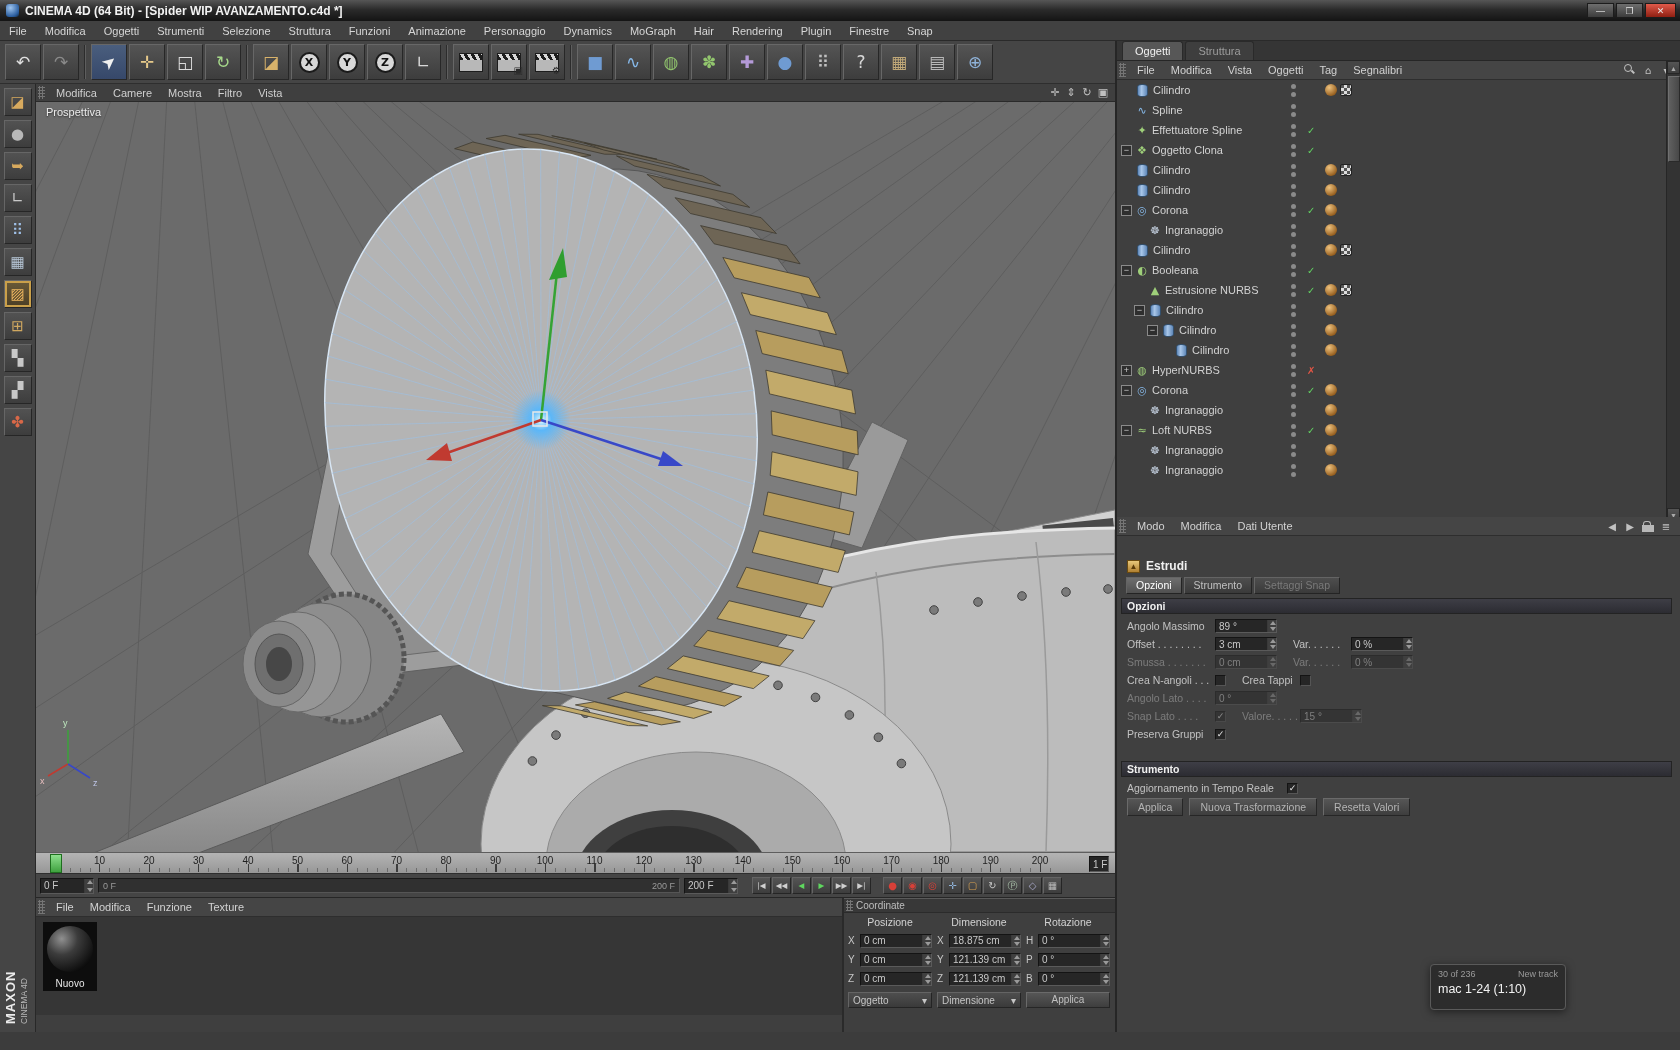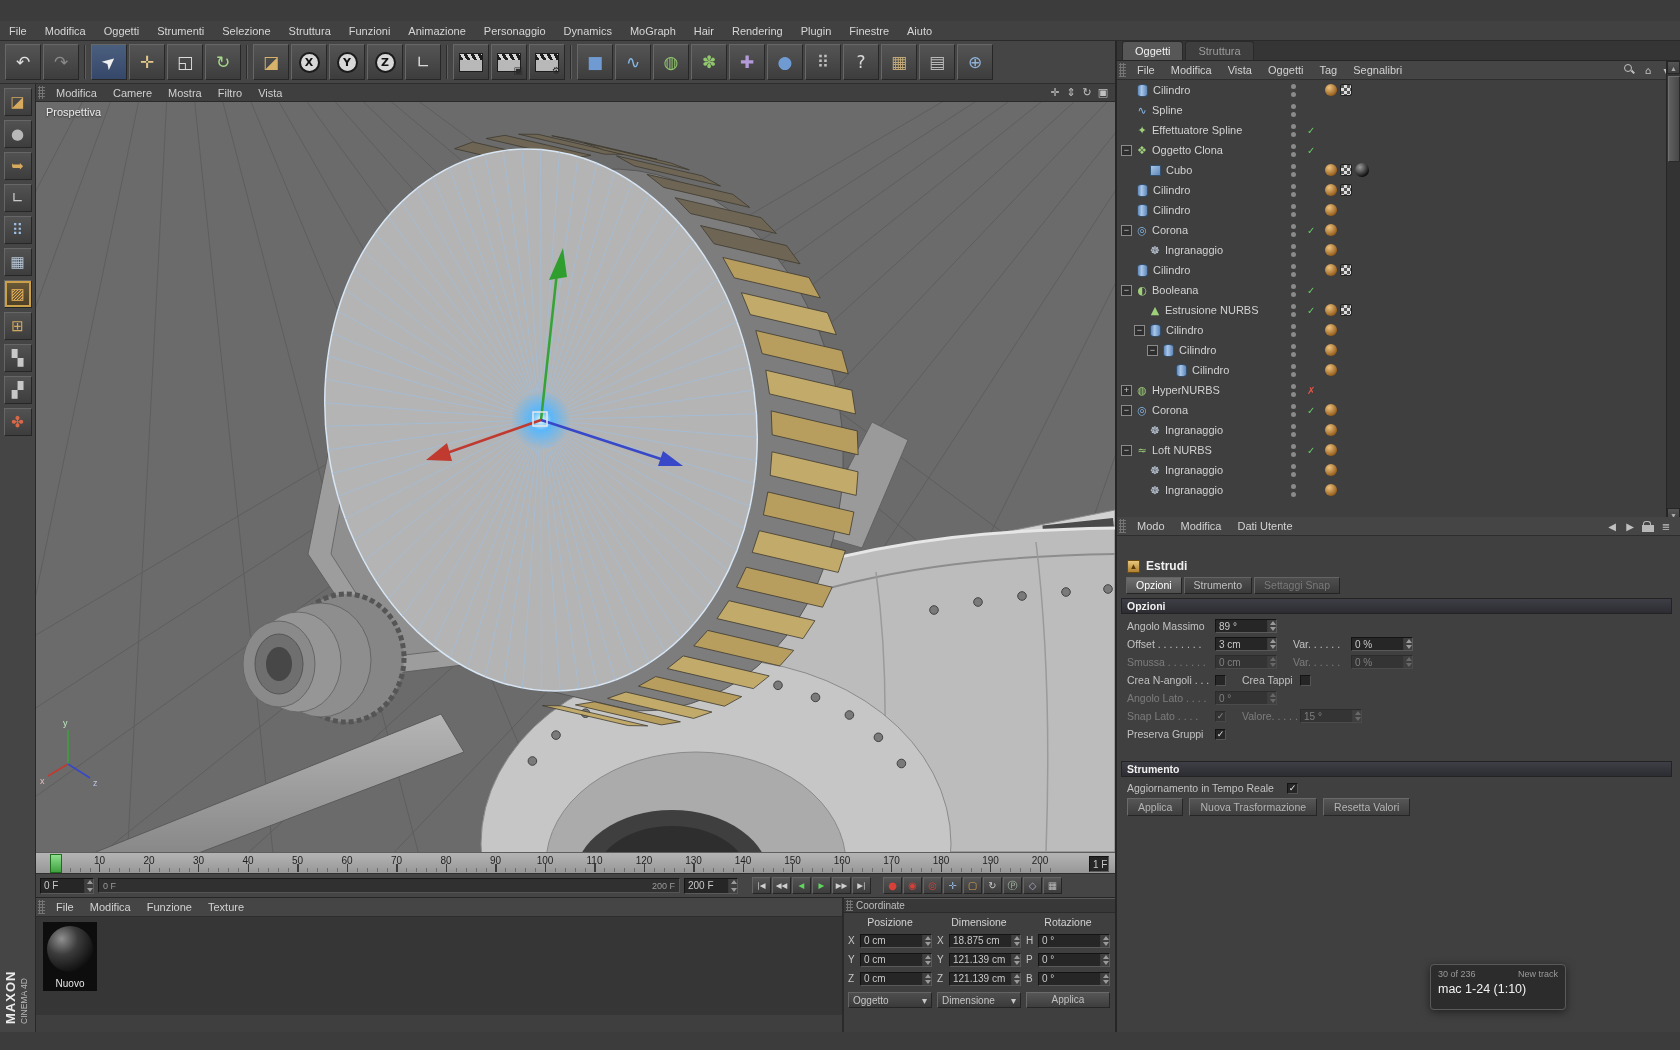--- a/index.html
+++ b/index.html
@@ -154,38 +154,47 @@
 .statusbar .txt{margin-left:4px}
 .ttip{left:1430px;top:964px;width:136px;height:46px;background:rgba(44,44,44,.96);border:1px solid #5a5a5a;border-radius:4px;padding:4px 7px;box-shadow:0 2px 8px rgba(0,0,0,.5);z-index:50}
 .trow{display:flex;justify-content:space-between;font-size:9px;color:#9a9a9a}
 .tmain{font-size:12.5px;color:#f2f2f2;margin-top:3px}
 </style>
 </head>
 <body>
 
 <div class="app">
 
+  <div class="titlebar abs">
+    <span class="appicon"></span>
+    <span class="wtitle">CINEMA 4D (64 Bit) - [Spider WIP AVANZAMENTO.c4d *]</span>
+    <span class="winbtns">
+      <span class="winbtn">—</span>
+      <span class="winbtn">❐</span>
+      <span class="winbtn close">✕</span>
+    </span>
+  </div>
 
   <div id="menubar" class="menubar abs">
       <span class="mi">File</span>
       <span class="mi">Modifica</span>
       <span class="mi">Oggetti</span>
       <span class="mi">Strumenti</span>
       <span class="mi">Selezione</span>
       <span class="mi">Struttura</span>
       <span class="mi">Funzioni</span>
       <span class="mi">Animazione</span>
       <span class="mi">Personaggio</span>
       <span class="mi">Dynamics</span>
       <span class="mi">MoGraph</span>
       <span class="mi">Hair</span>
       <span class="mi">Rendering</span>
       <span class="mi">Plugin</span>
       <span class="mi">Finestre</span>
-      <span class="mi">Aiuto</span>
+      <span class="mi">Snap</span>
     </div>
   <div id="toolbar" class="toolbar abs">
       <span class="tbtn">
         <span class="tglyph" style="color: rgb(224, 224, 224);">↶</span>
       </span>
       <span class="tbtn">
         <span class="tglyph" style="color: rgb(138, 138, 138);">↷</span>
       </span>
       <span class="tsep"></span>
       <span class="tbtn" style="background: linear-gradient(rgb(74, 94, 126), rgb(54, 72, 106));">
@@ -796,35 +805,20 @@
           <span class="oi" style="color: rgb(159, 208, 122);">❖</span>
           <span class="om-name">Oggetto Clona</span>
           <span class="om-dots">
             <i></i>
             <i></i>
           </span>
           <span class="om-state on">✓</span>
           <span class="om-tags"></span>
         </div>
         <div class="om-row">
-          <span class="om-ind" style="width: 15px;"></span>
-          <span class="om-exp sp">·</span>
-          <span class="oi oi-cube"></span>
-          <span class="om-name">Cubo</span>
-          <span class="om-dots">
-            <i></i>
-            <i></i>
-          </span>
-          <span class="om-tags">
-            <span class="tag tag-phong"></span>
-            <span class="tag tag-texture"></span>
-            <span class="tag tag-material"></span>
-          </span>
-        </div>
-        <div class="om-row">
           <span class="om-ind" style="width: 2px;"></span>
           <span class="om-exp sp">·</span>
           <span class="oi oi-cylinder"></span>
           <span class="om-name">Cilindro</span>
           <span class="om-dots">
             <i></i>
             <i></i>
           </span>
           <span class="om-tags">
             <span class="tag tag-phong"></span>

